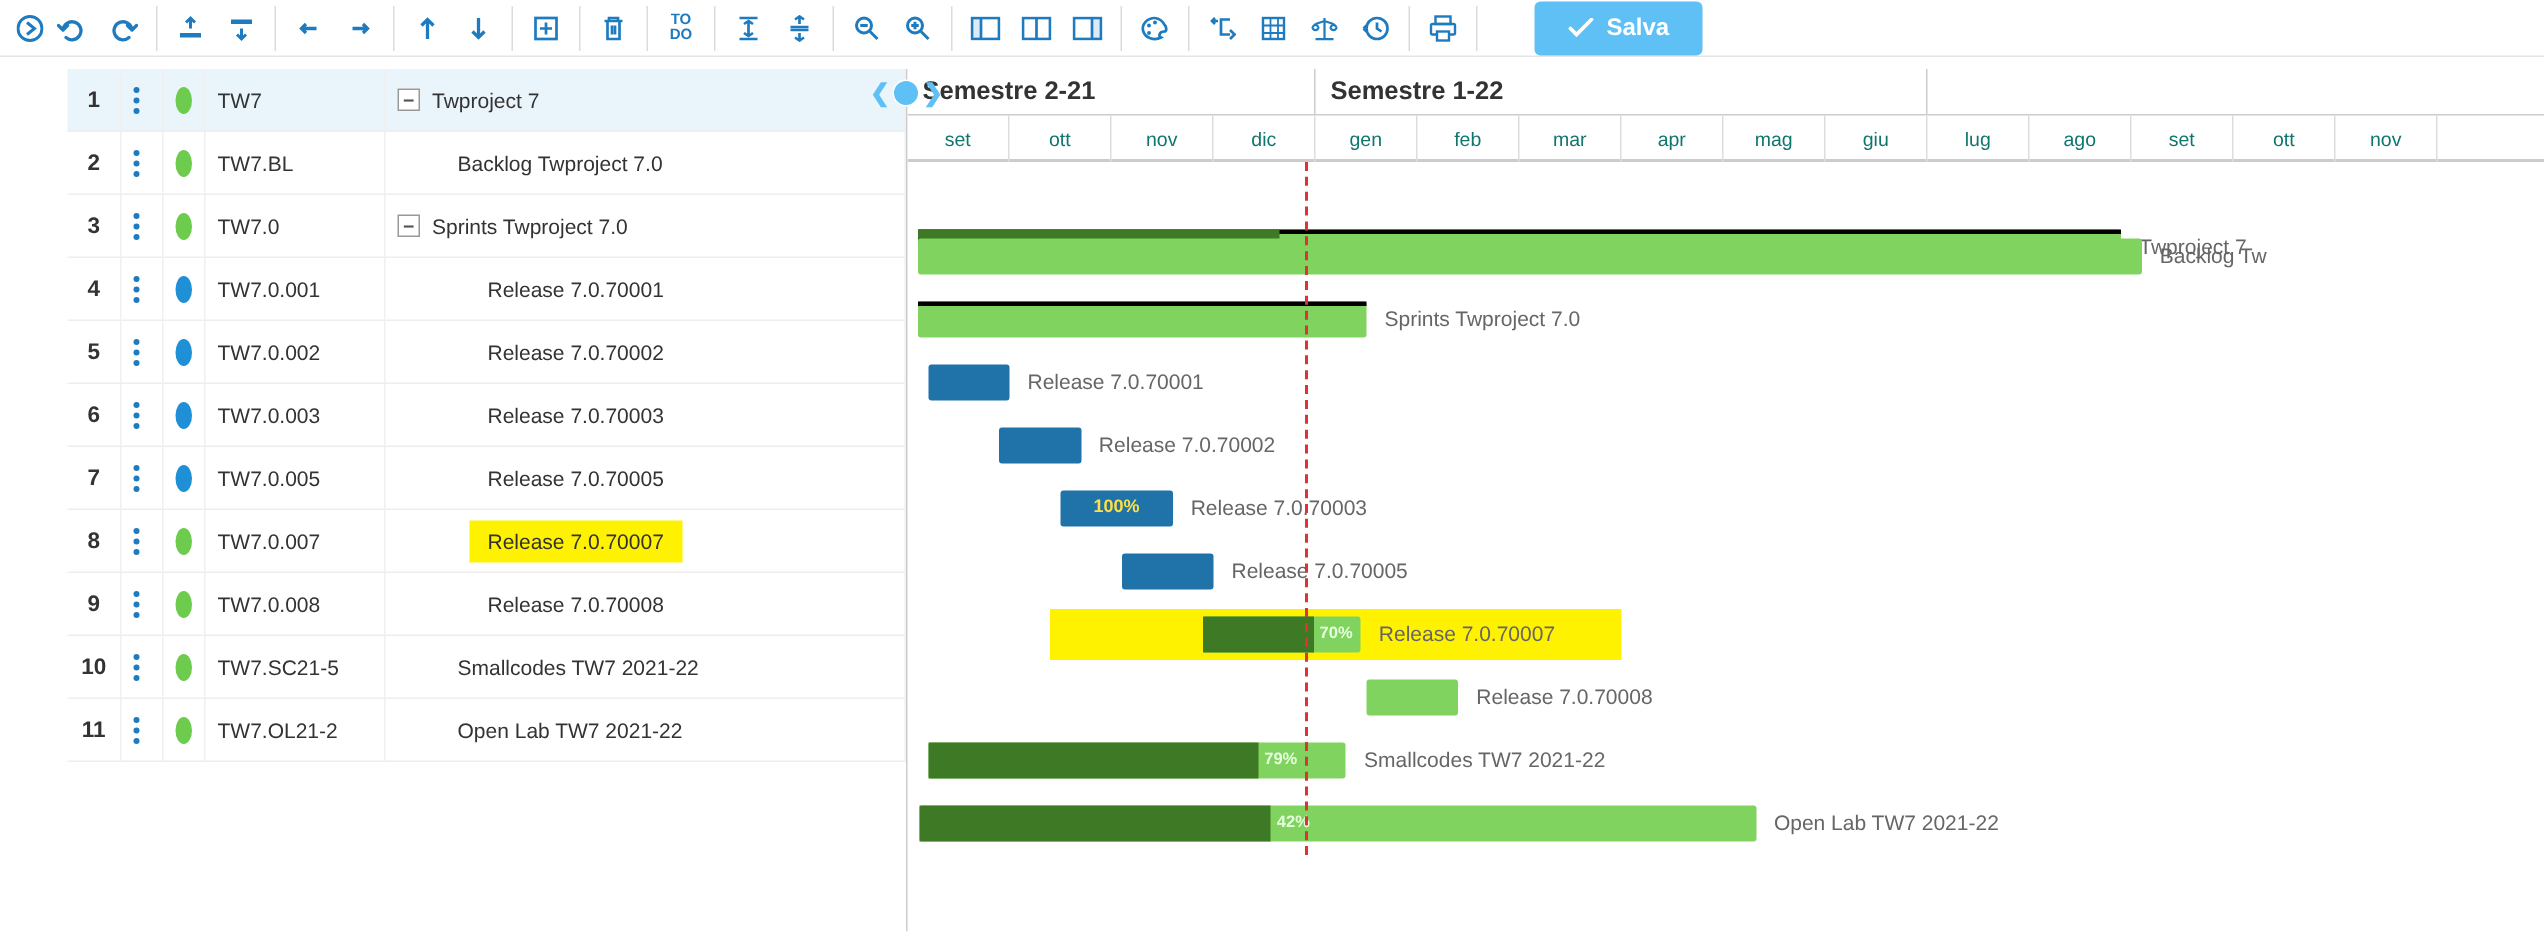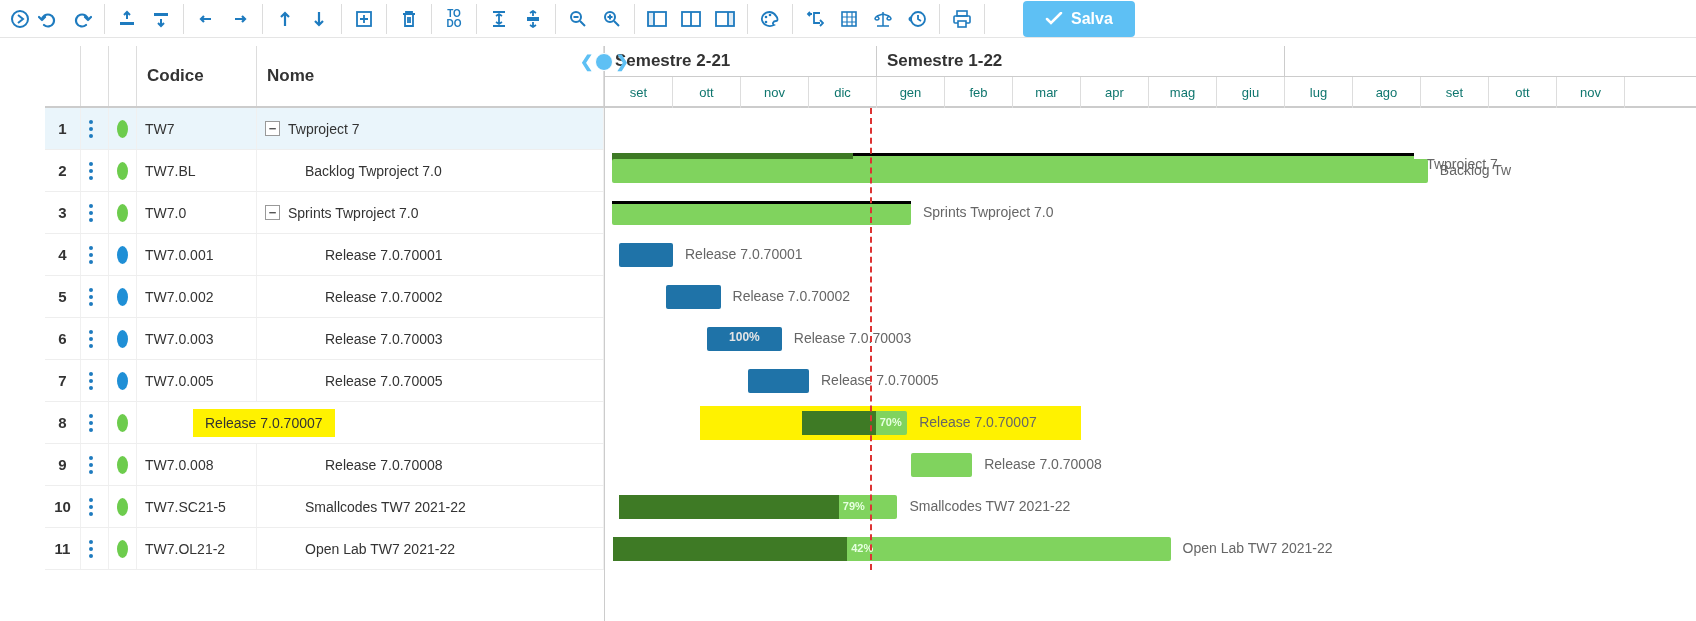--- a/index.html
+++ b/index.html
@@ -54,21 +54,21 @@
   .splitter-handle { position: absolute; top: 46px; left: 560px; width: 60px; height: 31px; margin-left: 20px; z-index: 5; display: flex; align-items: center; }
   .sh-circle { width: 18px; height: 18px; background: #5ec0f4; border-radius: 50%; border: 1px solid #fff; margin: 0 2px; cursor: ew-resize; }
   .sh-arrow { color: #5ec0f4; font-size: 16px; font-weight: 700; cursor: pointer; }
 
   
   .gantt-body { position: relative; }
   .grow { height: 42px; position: relative; border-bottom: 1px solid transparent; }
   .today-line { position: absolute; top: 62px; bottom: 0; border-left: 2px dashed #d33; z-index: 2; }
   .bar { position: absolute; height: 24px; top: 9px; border-radius: 2px; }
   .bar .label { position: absolute; left: 100%; margin-left: 12px; white-space: nowrap; font-size: 14px; color: #666; top: 3px; }
-  .bar .label-inside { position: absolute; right: 6px; top: 3px; font-size: 12px; color: #e5e5e5; font-weight: 600; }
+  .bar .label-inside { position: absolute; right: 6px; top: 3px; font-size: 12px; color: #fde047; font-weight: 600; }
   .bar-green { background: #80d35e; }
   .bar-blue  { background: #1f73a8; }
   .progress { position: absolute; height: 100%; top: 0; left: 0; background: rgba(0,0,0,0.25); }
   .progress-dark { background: #3e7a25; }
   .progress-text { position: absolute; font-size: 11px; color: #e6ffe0; top: 5px; right: 4px; font-weight: 600; }
   .topline { position: absolute; top: 0; left: 0; right: 0; height: 3px; background: #000; }
   .hl-row { position: absolute; left: 0; right: 0; height: 34px; top: 4px; background: #fff200; z-index: 0; }
 </style>
 </head>
 <body>
@@ -261,27 +261,20 @@
   <div class="splitter-handle">
     <span class="sh-arrow">❮</span>
     <span class="sh-circle"></span>
     <span class="sh-arrow">❯</span>
   </div>
 
   <div class="body-wrap">
 
     <div class="left-pane">
       <div style="flex:1;display:flex;flex-direction:column;">
-        <div class="tbl-head">
-          <div class="th col-num"></div>
-          <div class="th col-menu"></div>
-          <div class="th col-dot"></div>
-          <div class="th col-code">Codice</div>
-          <div class="th col-name">Nome</div>
-        </div>
         <div class="tbl-body" id="tbl-body">
             <div class="trow selected">
               <div class="td col-num">1</div>
               <div class="td col-menu">
                 <div class="dots3">
                   <span></span>
                   <span></span>
                   <span></span>
                 </div>
               </div>
@@ -416,20 +409,21 @@
               <div class="td col-menu">
                 <div class="dots3">
                   <span></span>
                   <span></span>
                   <span></span>
                 </div>
               </div>
               <div class="td col-dot">
                 <div class="status-dot sd-green"></div>
               </div>
+              <div class="td col-code">TW7.0.007</div>
               <div class="td col-name">
                 <div class="indent-2" style="display: flex; align-items: center;">
                   <span class="name-hl">Release 7.0.70007</span>
                 </div>
               </div>
             </div>
             <div class="trow">
               <div class="td col-num">9</div>
               <div class="td col-menu">
                 <div class="dots3">

